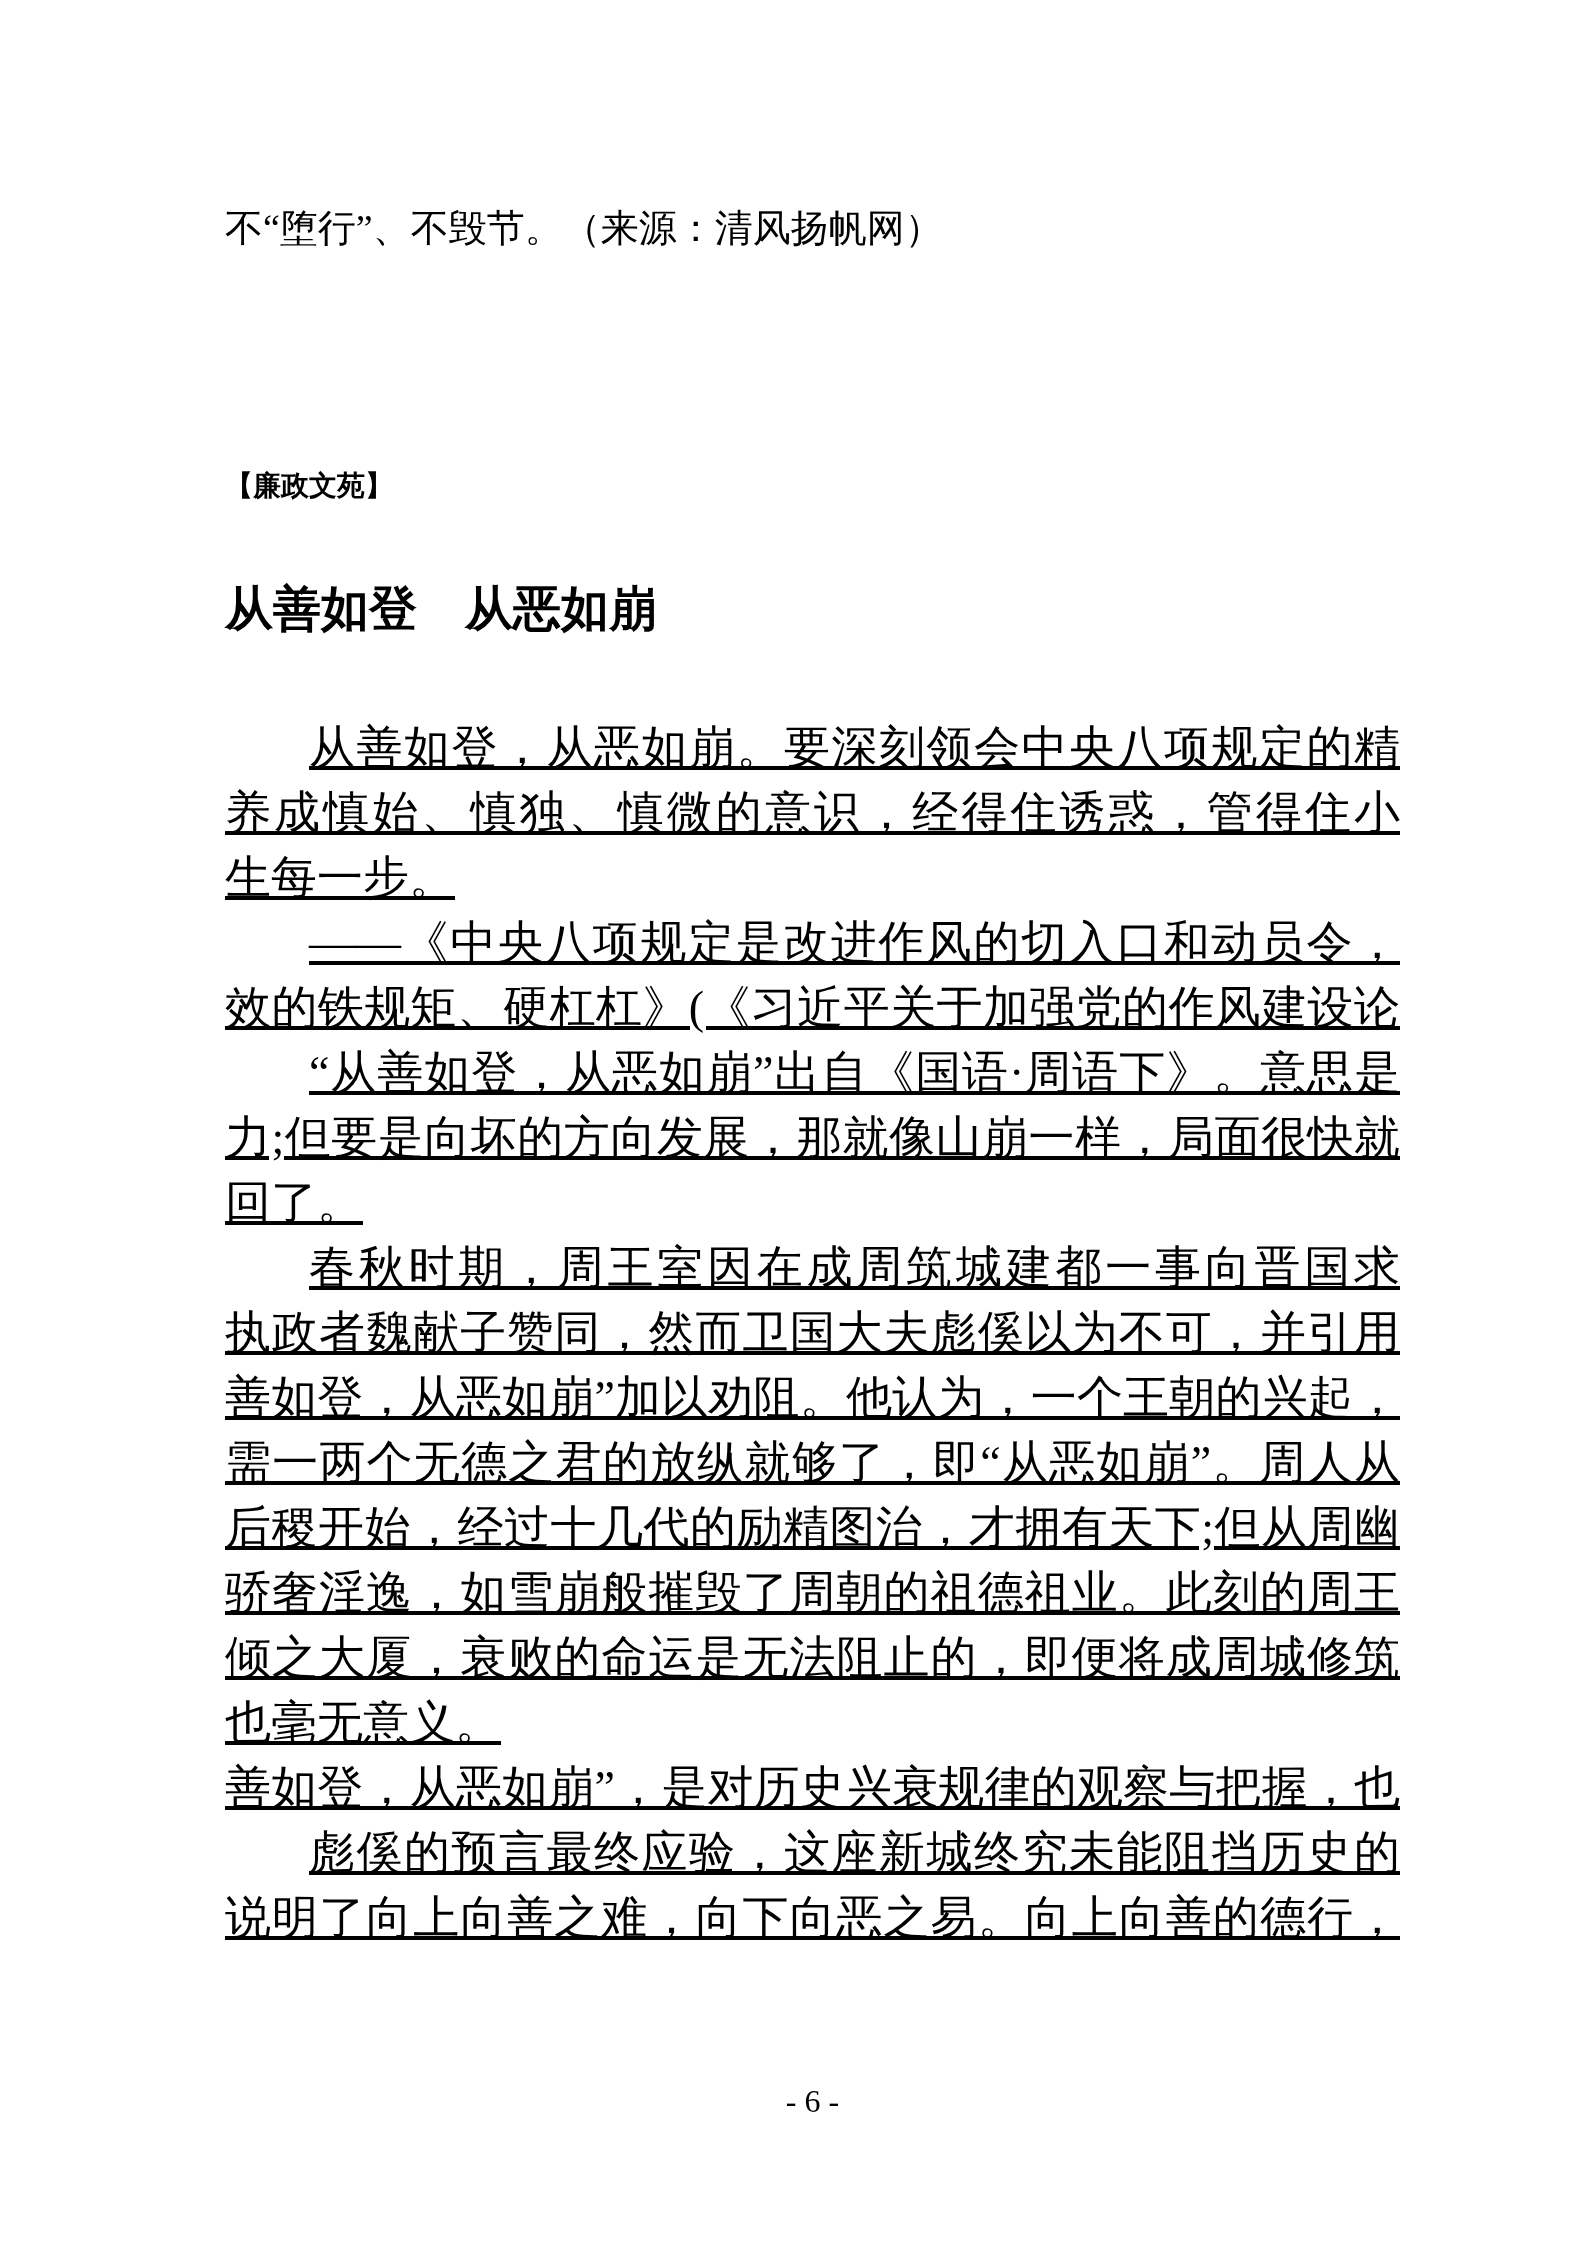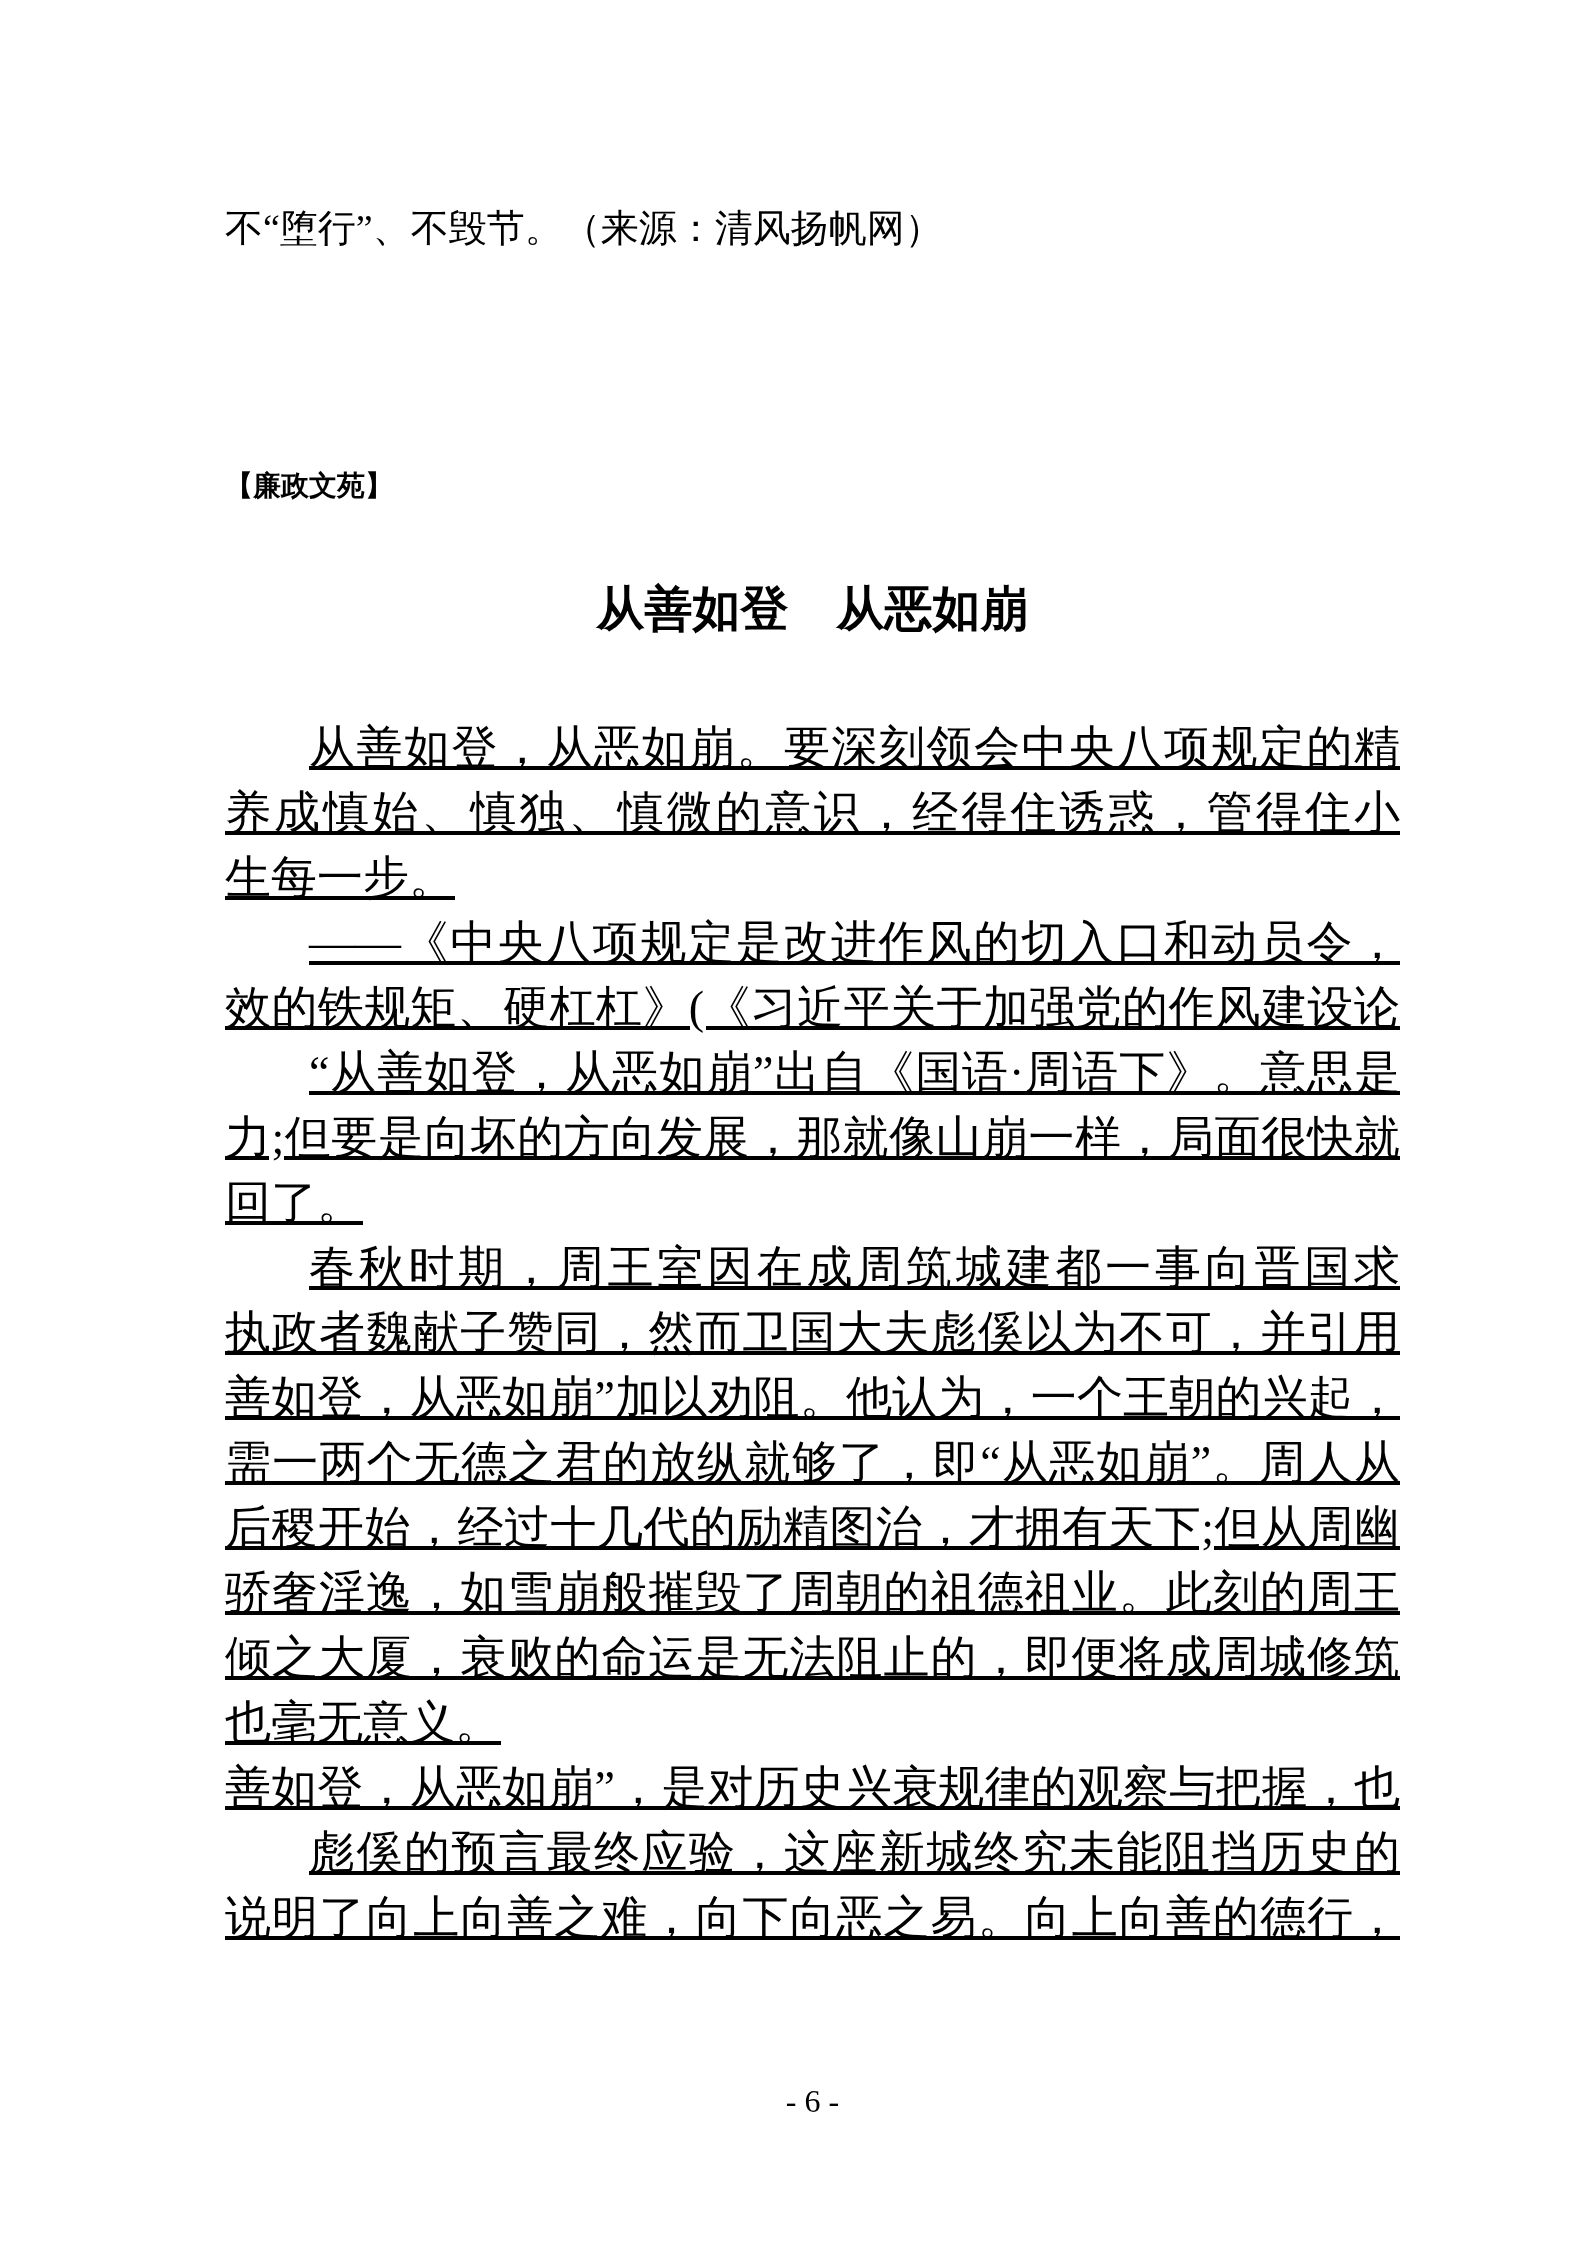--- a/index.html
+++ b/index.html
@@ -21,21 +21,21 @@
     white-space:nowrap;
   }
   .section-header {
     position:absolute;
     top:460px; left:225px;
     font-size:28px; font-weight:bold; line-height:52px;
   }
   .article-title {
     position:absolute;
     top:580px; left:225px; width:1175px;
-    text-align:center;
+    text-align:left;
     font-size:48px; font-weight:bold; line-height:58px;
   }
   .article-body {
     position:absolute;
     top:715px; left:225px; width:1175px;
   }
   .line {
     font-size:46px;
     line-height:65px;
     height:65px;

